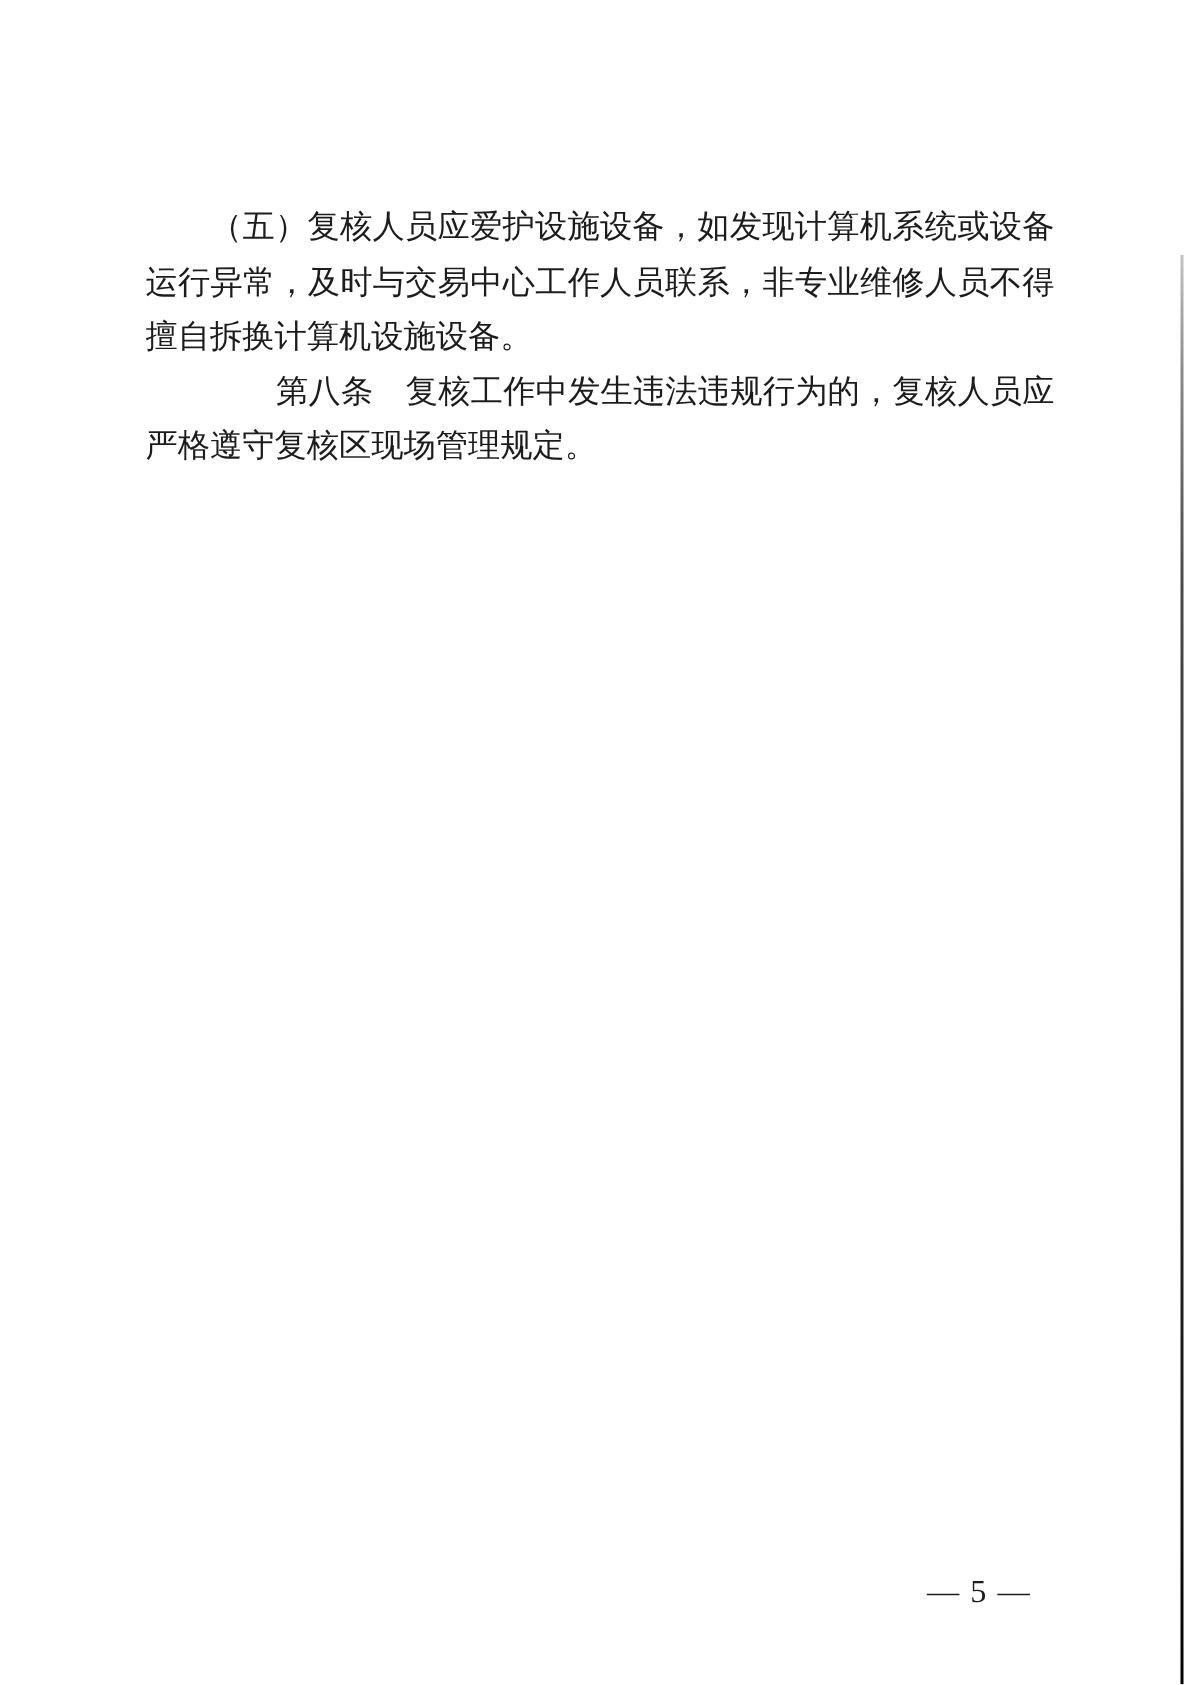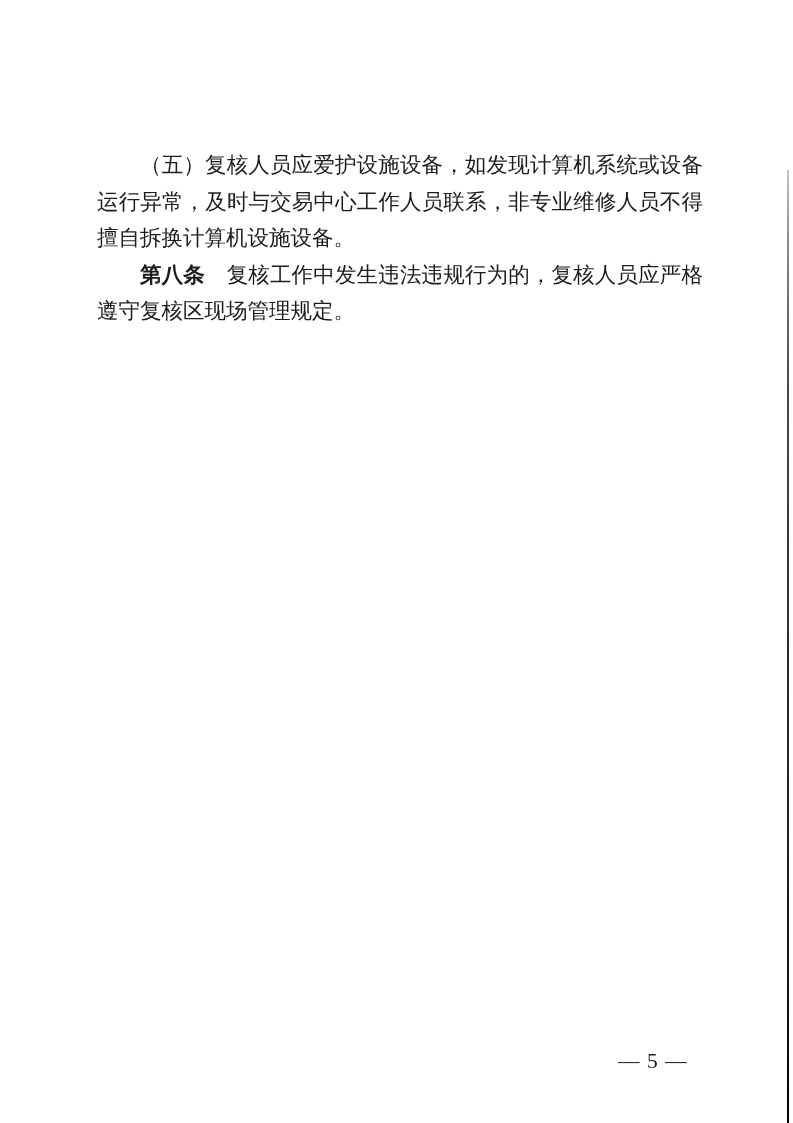--- a/index.html
+++ b/index.html
@@ -11,35 +11,36 @@
       position: relative;
       width: 793px;
       height: 1123px;
       background: #ffffff;
       overflow: hidden;
       font-family: "Liberation Serif", "DejaVu Serif", serif;
     }
     .content {
       position: absolute;
       left: 97px;
-      top: 147px;
+      top: 133px;
       width: 606px;
       color: #1c1c1c;
       font-size: 21.5px;
       line-height: 36.5px;
       text-align: justify;
       word-break: break-all;
     }
     .content p {
       margin: 0;
       padding: 0;
       text-indent: 2em;
     }
     .lead {
-      font-weight: bold;
+      font-weight: normal;
+      margin-left: 44px;
     }
     .page-number {
       position: absolute;
       left: 618px;
       top: 1049px;
       font-size: 21.5px;
       line-height: 24px;
       color: #1c1c1c;
       letter-spacing: 1px;
       white-space: nowrap;

